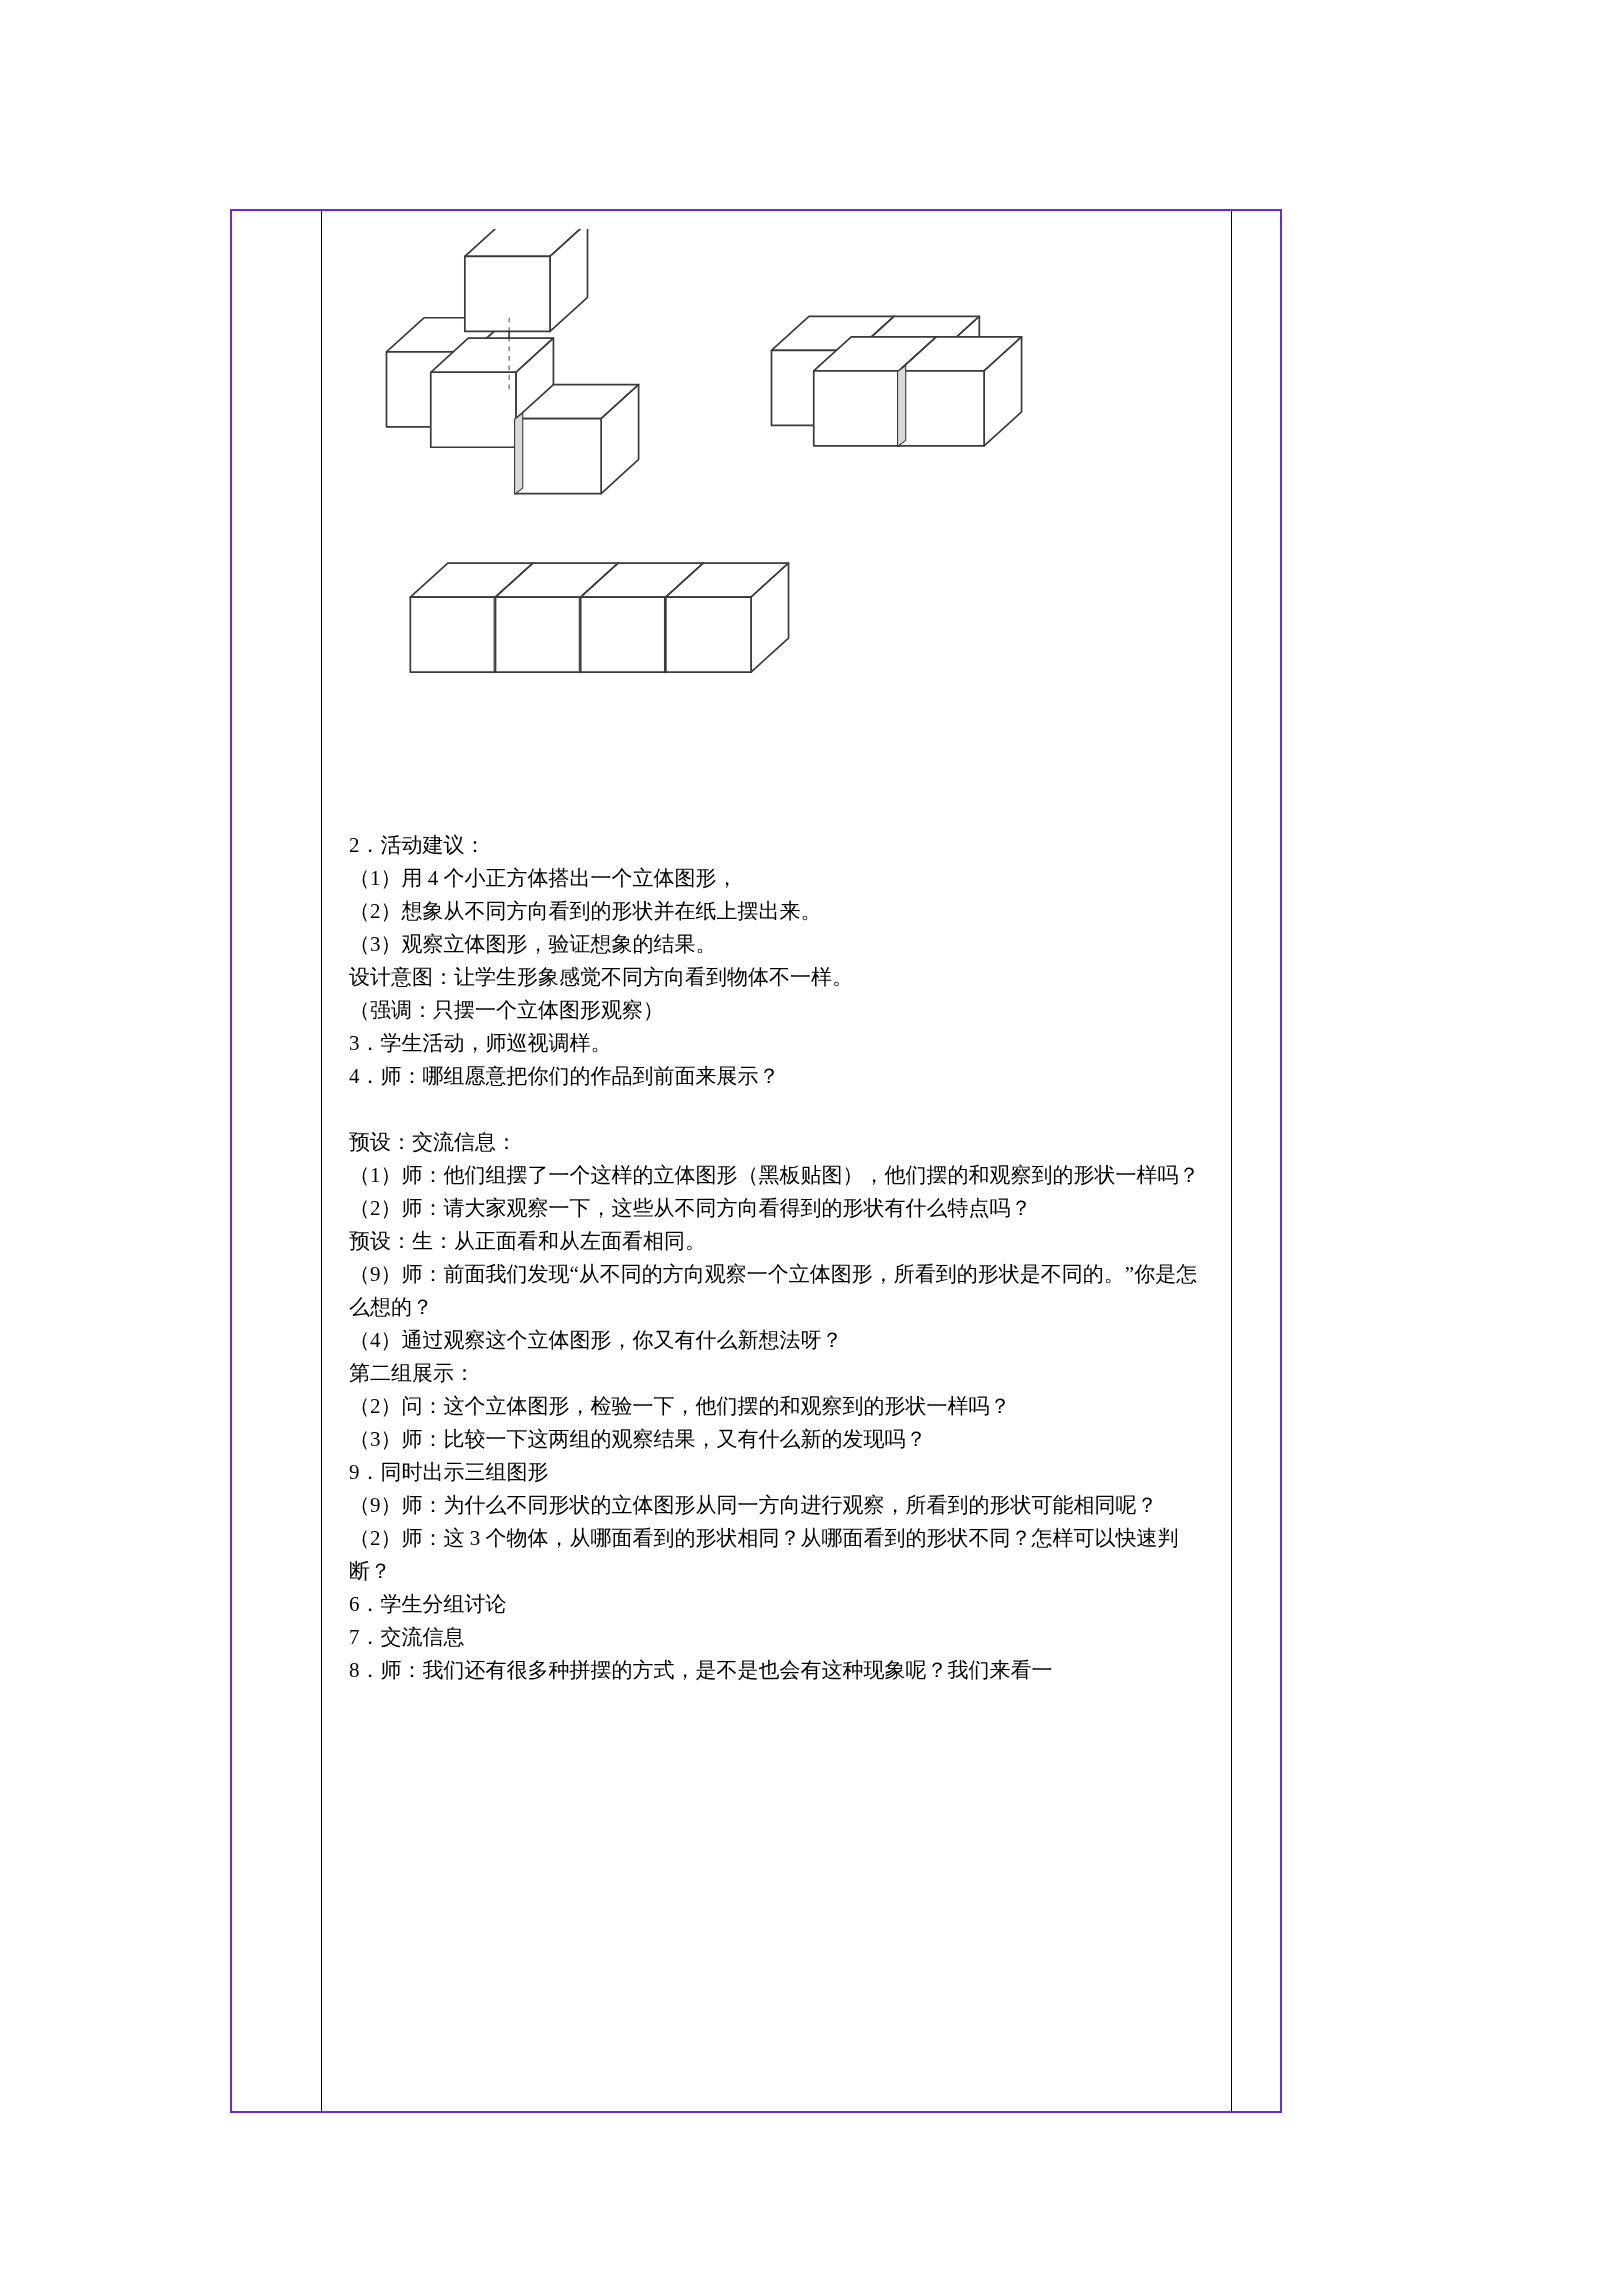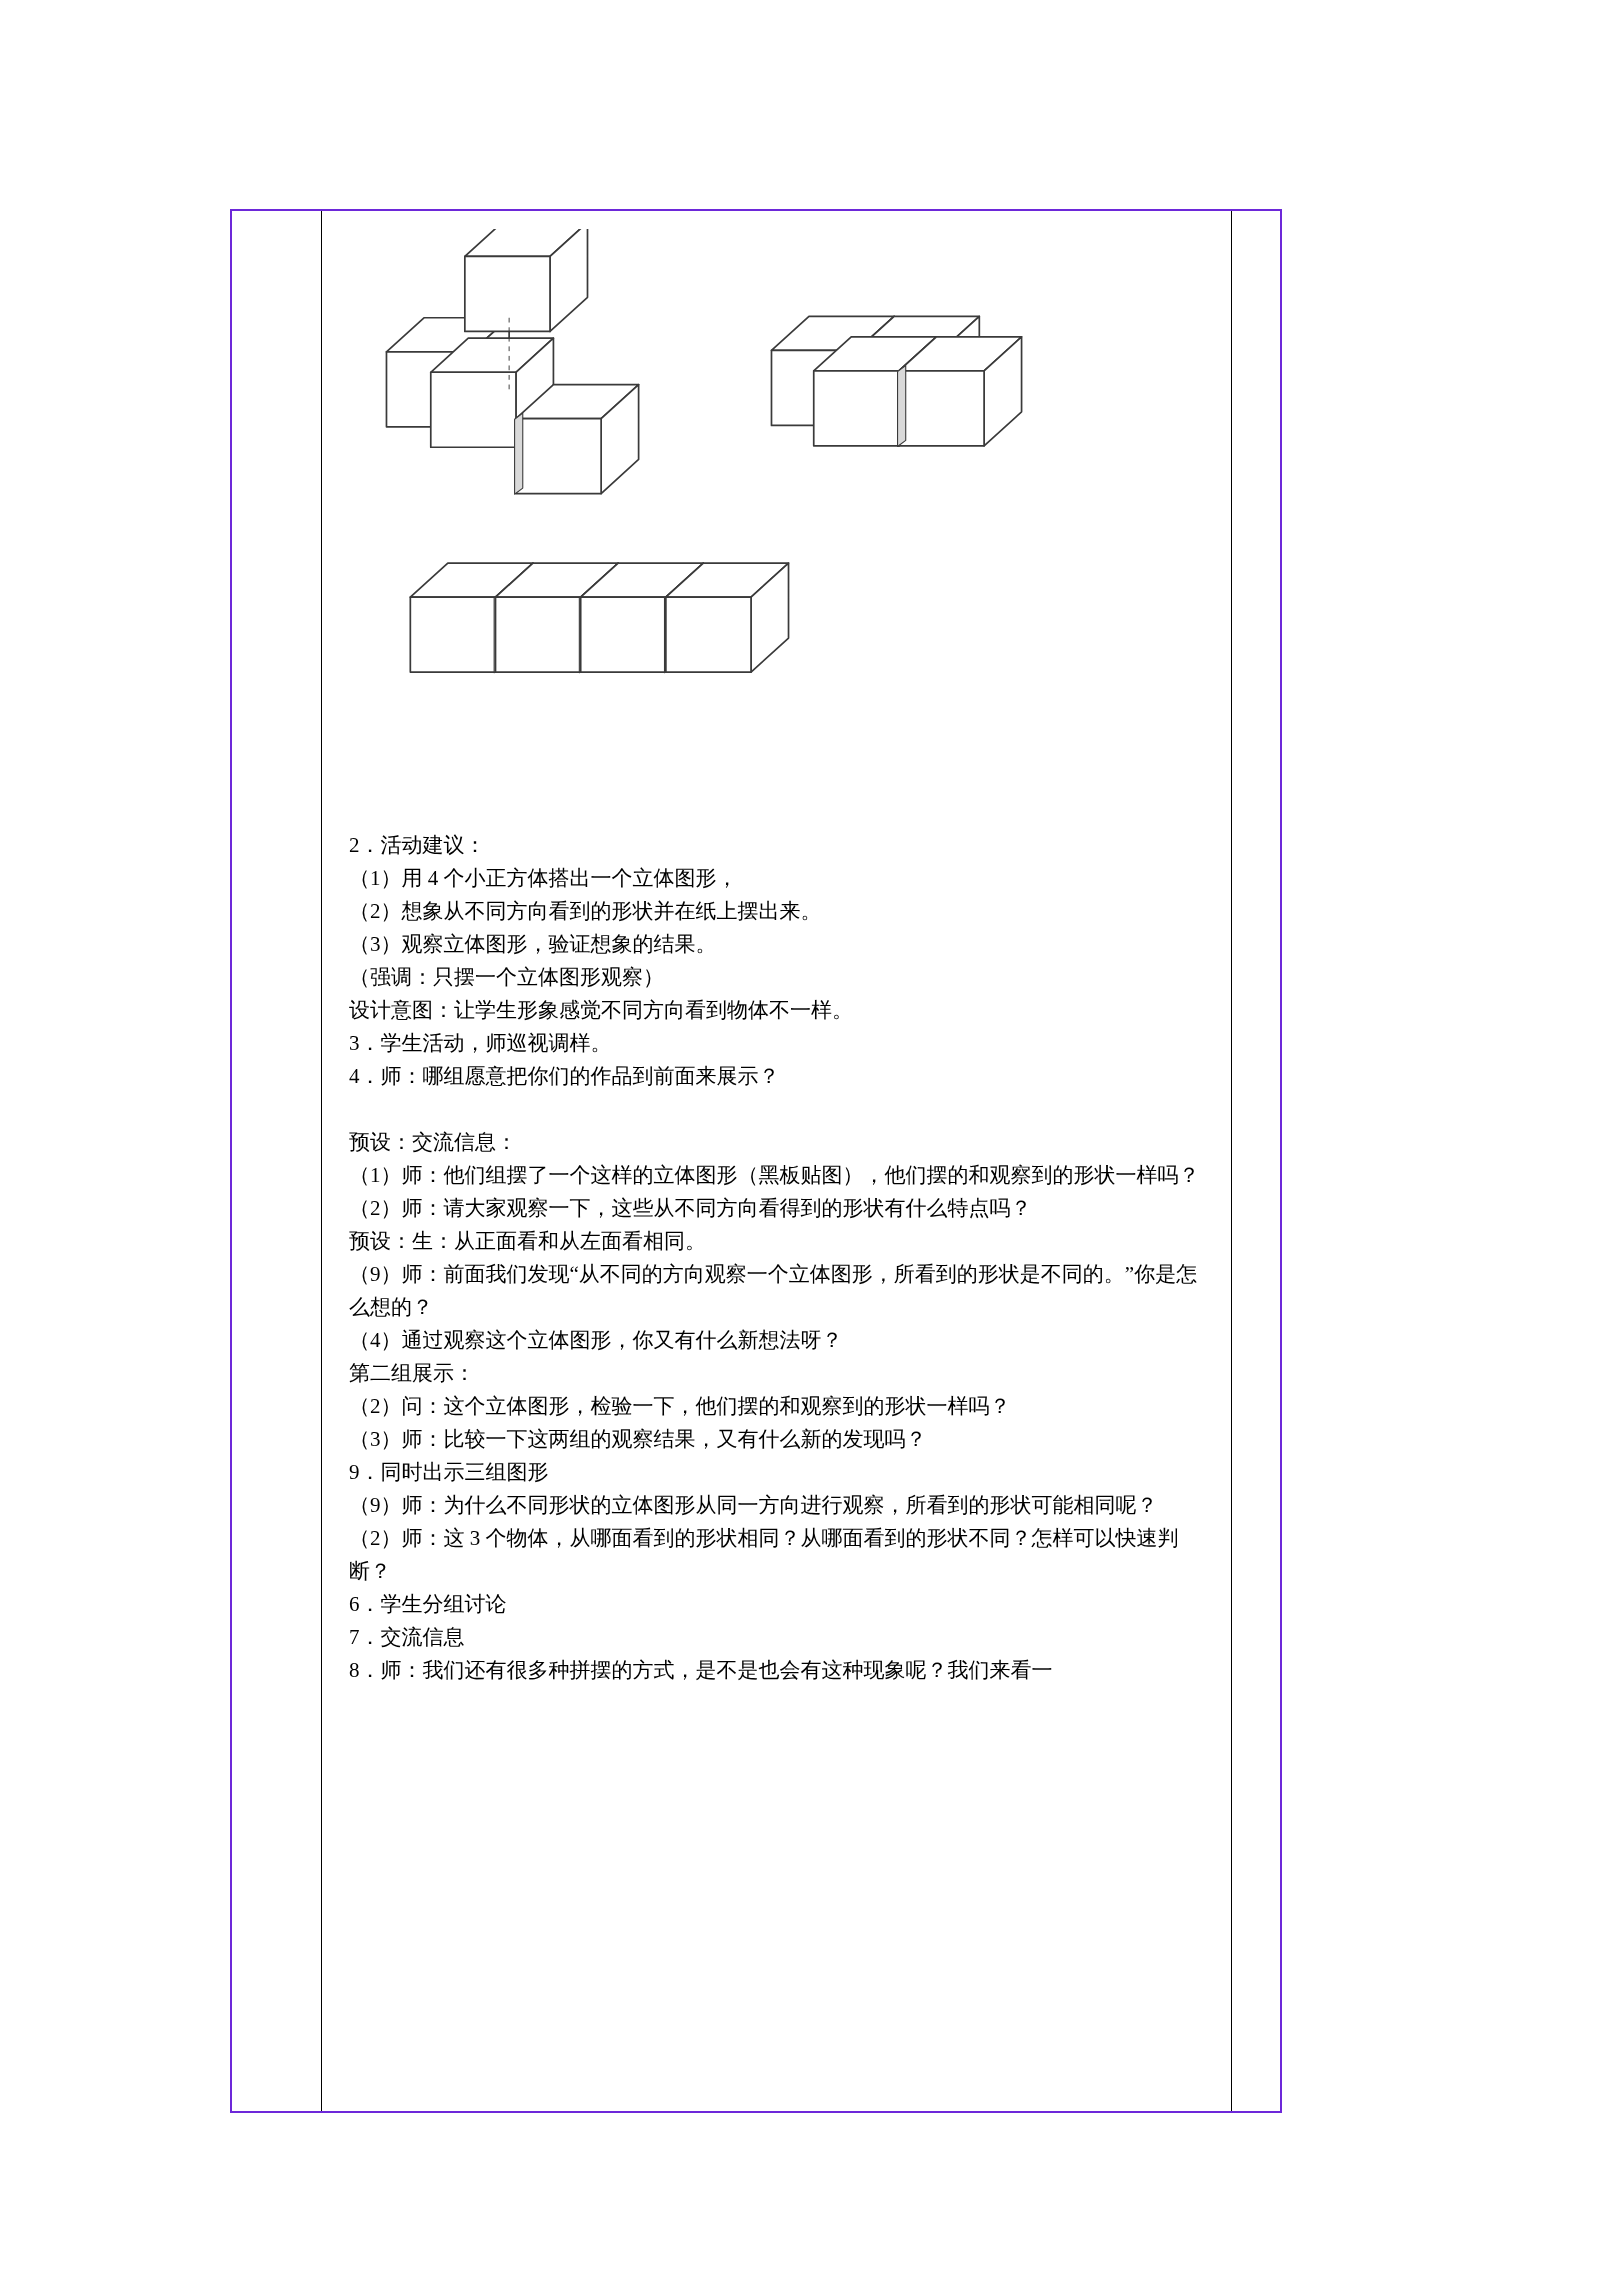--- a/index.html
+++ b/index.html
@@ -193,22 +193,22 @@
             </g>
           </g>
         </svg>
       </div>
 
       <div class="body-text">
         <p>2．活动建议：</p>
         <p>（1）用 4 个小正方体搭出一个立体图形，</p>
         <p>（2）想象从不同方向看到的形状并在纸上摆出来。</p>
         <p>（3）观察立体图形，验证想象的结果。</p>
+        <p>设计意图：让学生形象感觉不同方向看到物体不一样。</p>
         <p>（强调：只摆一个立体图形观察）</p>
-        <p>设计意图：让学生形象感觉不同方向看到物体不一样。</p>
         <p>3．学生活动，师巡视调样。</p>
         <p>4．师：哪组愿意把你们的作品到前面来展示？</p>
       </div>
 
       <div class="spacer"></div>
 
       <div class="body-text">
         <p>预设：交流信息：</p>
         <p>（1）师：他们组摆了一个这样的立体图形（黑板贴图），他们摆的和观察到的形状一样吗？</p>
         <p>（2）师：请大家观察一下，这些从不同方向看得到的形状有什么特点吗？</p>

